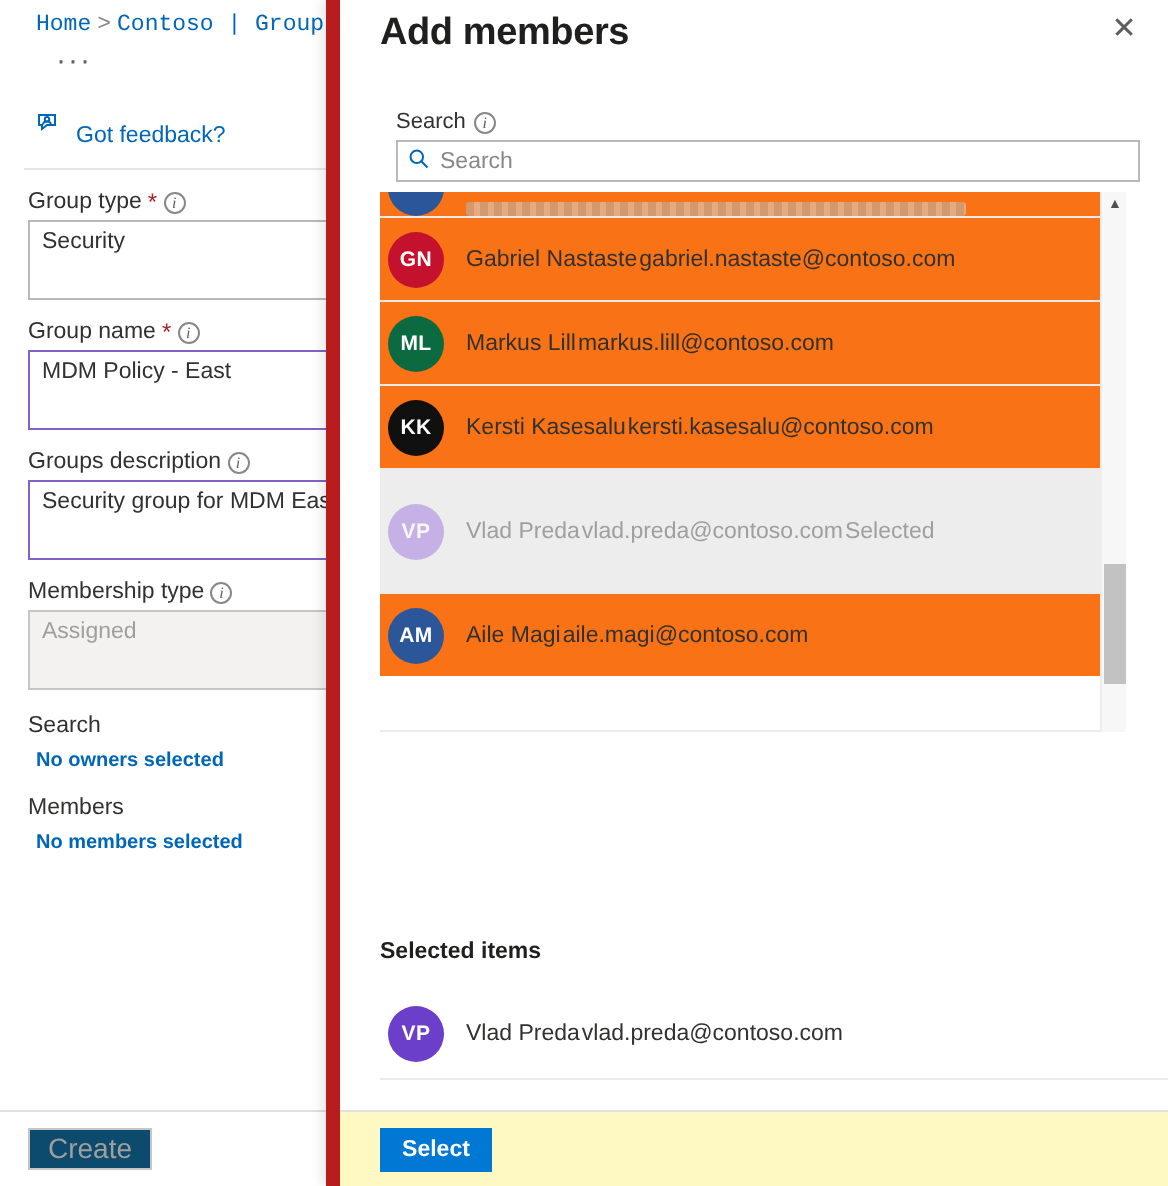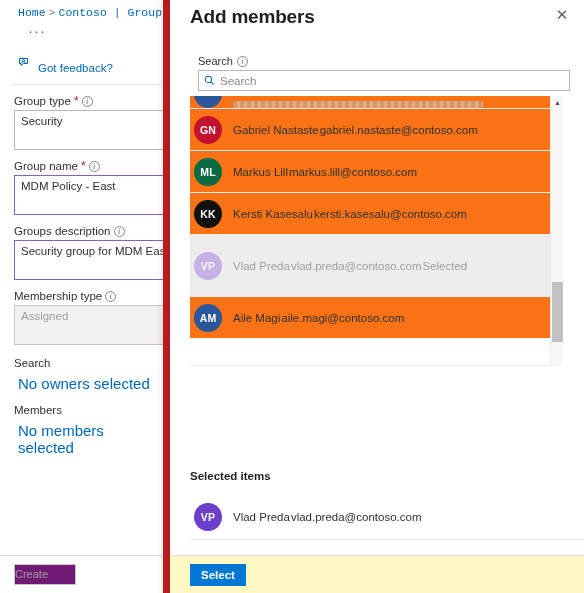--- a/index.html
+++ b/index.html
@@ -113,43 +113,45 @@
   }
   .field-input.focused { border: 1px solid #8661c5; }
   .field-input.disabled { background: #f3f2f1; color: #a19f9d; border-color: #c8c6c4; }
 
   .section-label {
     font-size: 11.5px;
     color: #323130;
     padding: 12px 0 0 14px;
   }
   .link-sub {
-    font-size: 15px;
+    font-size: 10px;
     color: #0067b8;
     padding: 6px 0 0 18px;
     cursor: pointer;
+    font-weight: bold;
   }
 
   .create-bar {
     position: absolute;
     left: 0; bottom: 0;
     width: 163px;
     height: 38px;
     border-top: 1px solid #e1dfdd;
     background: #ffffff;
   }
   .create-btn {
     position: absolute;
     left: 14px; top: 8px;
     width: 62px; height: 21px;
-    background: #701a75;
+    background: #0c4a6e;
     border: 1px solid #c8c6c4;
     color: #a19f9d;
-    font-size: 11px;
+    font-size: 14px;
     line-height: 19px;
+    text-align: center;
   }
 
   
   #dialog {
     position: absolute;
     left: 163px; top: 0;
     width: 421px; height: 593px;
     background: #ffffff;
     border-left: 7px solid #b91c1c;
     box-shadow: -2px 0 6px rgba(0,0,0,0.10);

